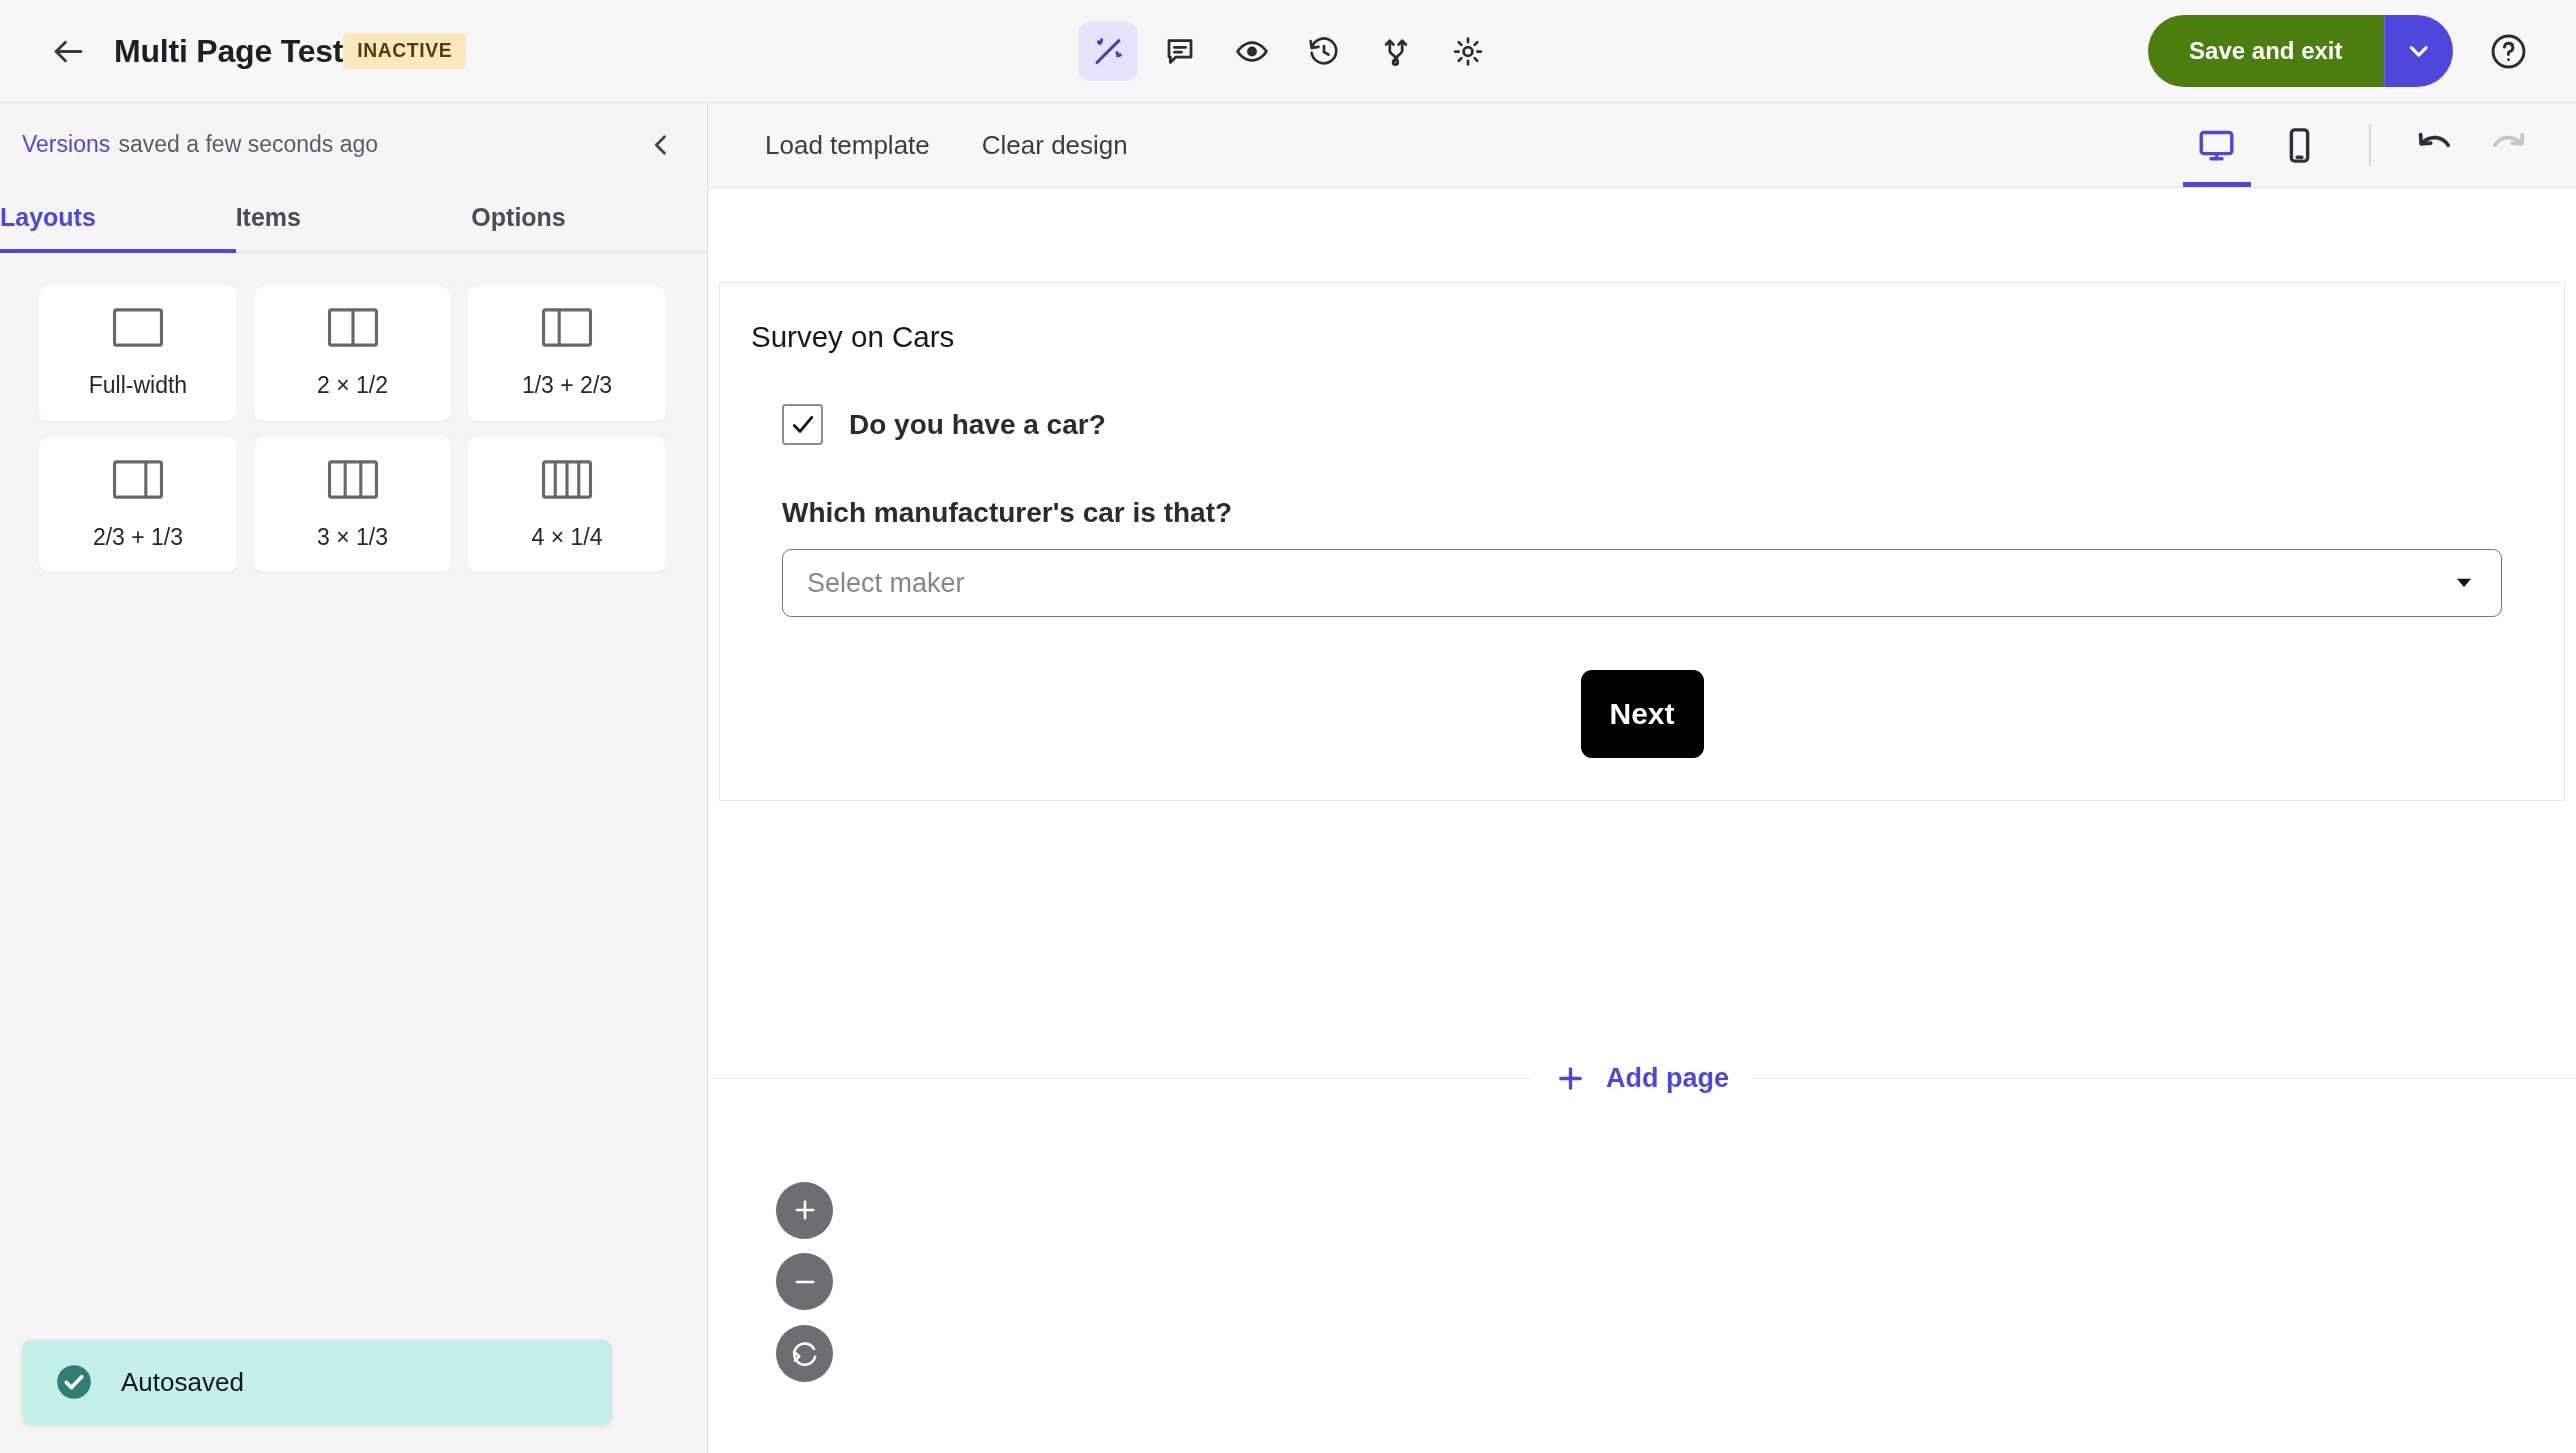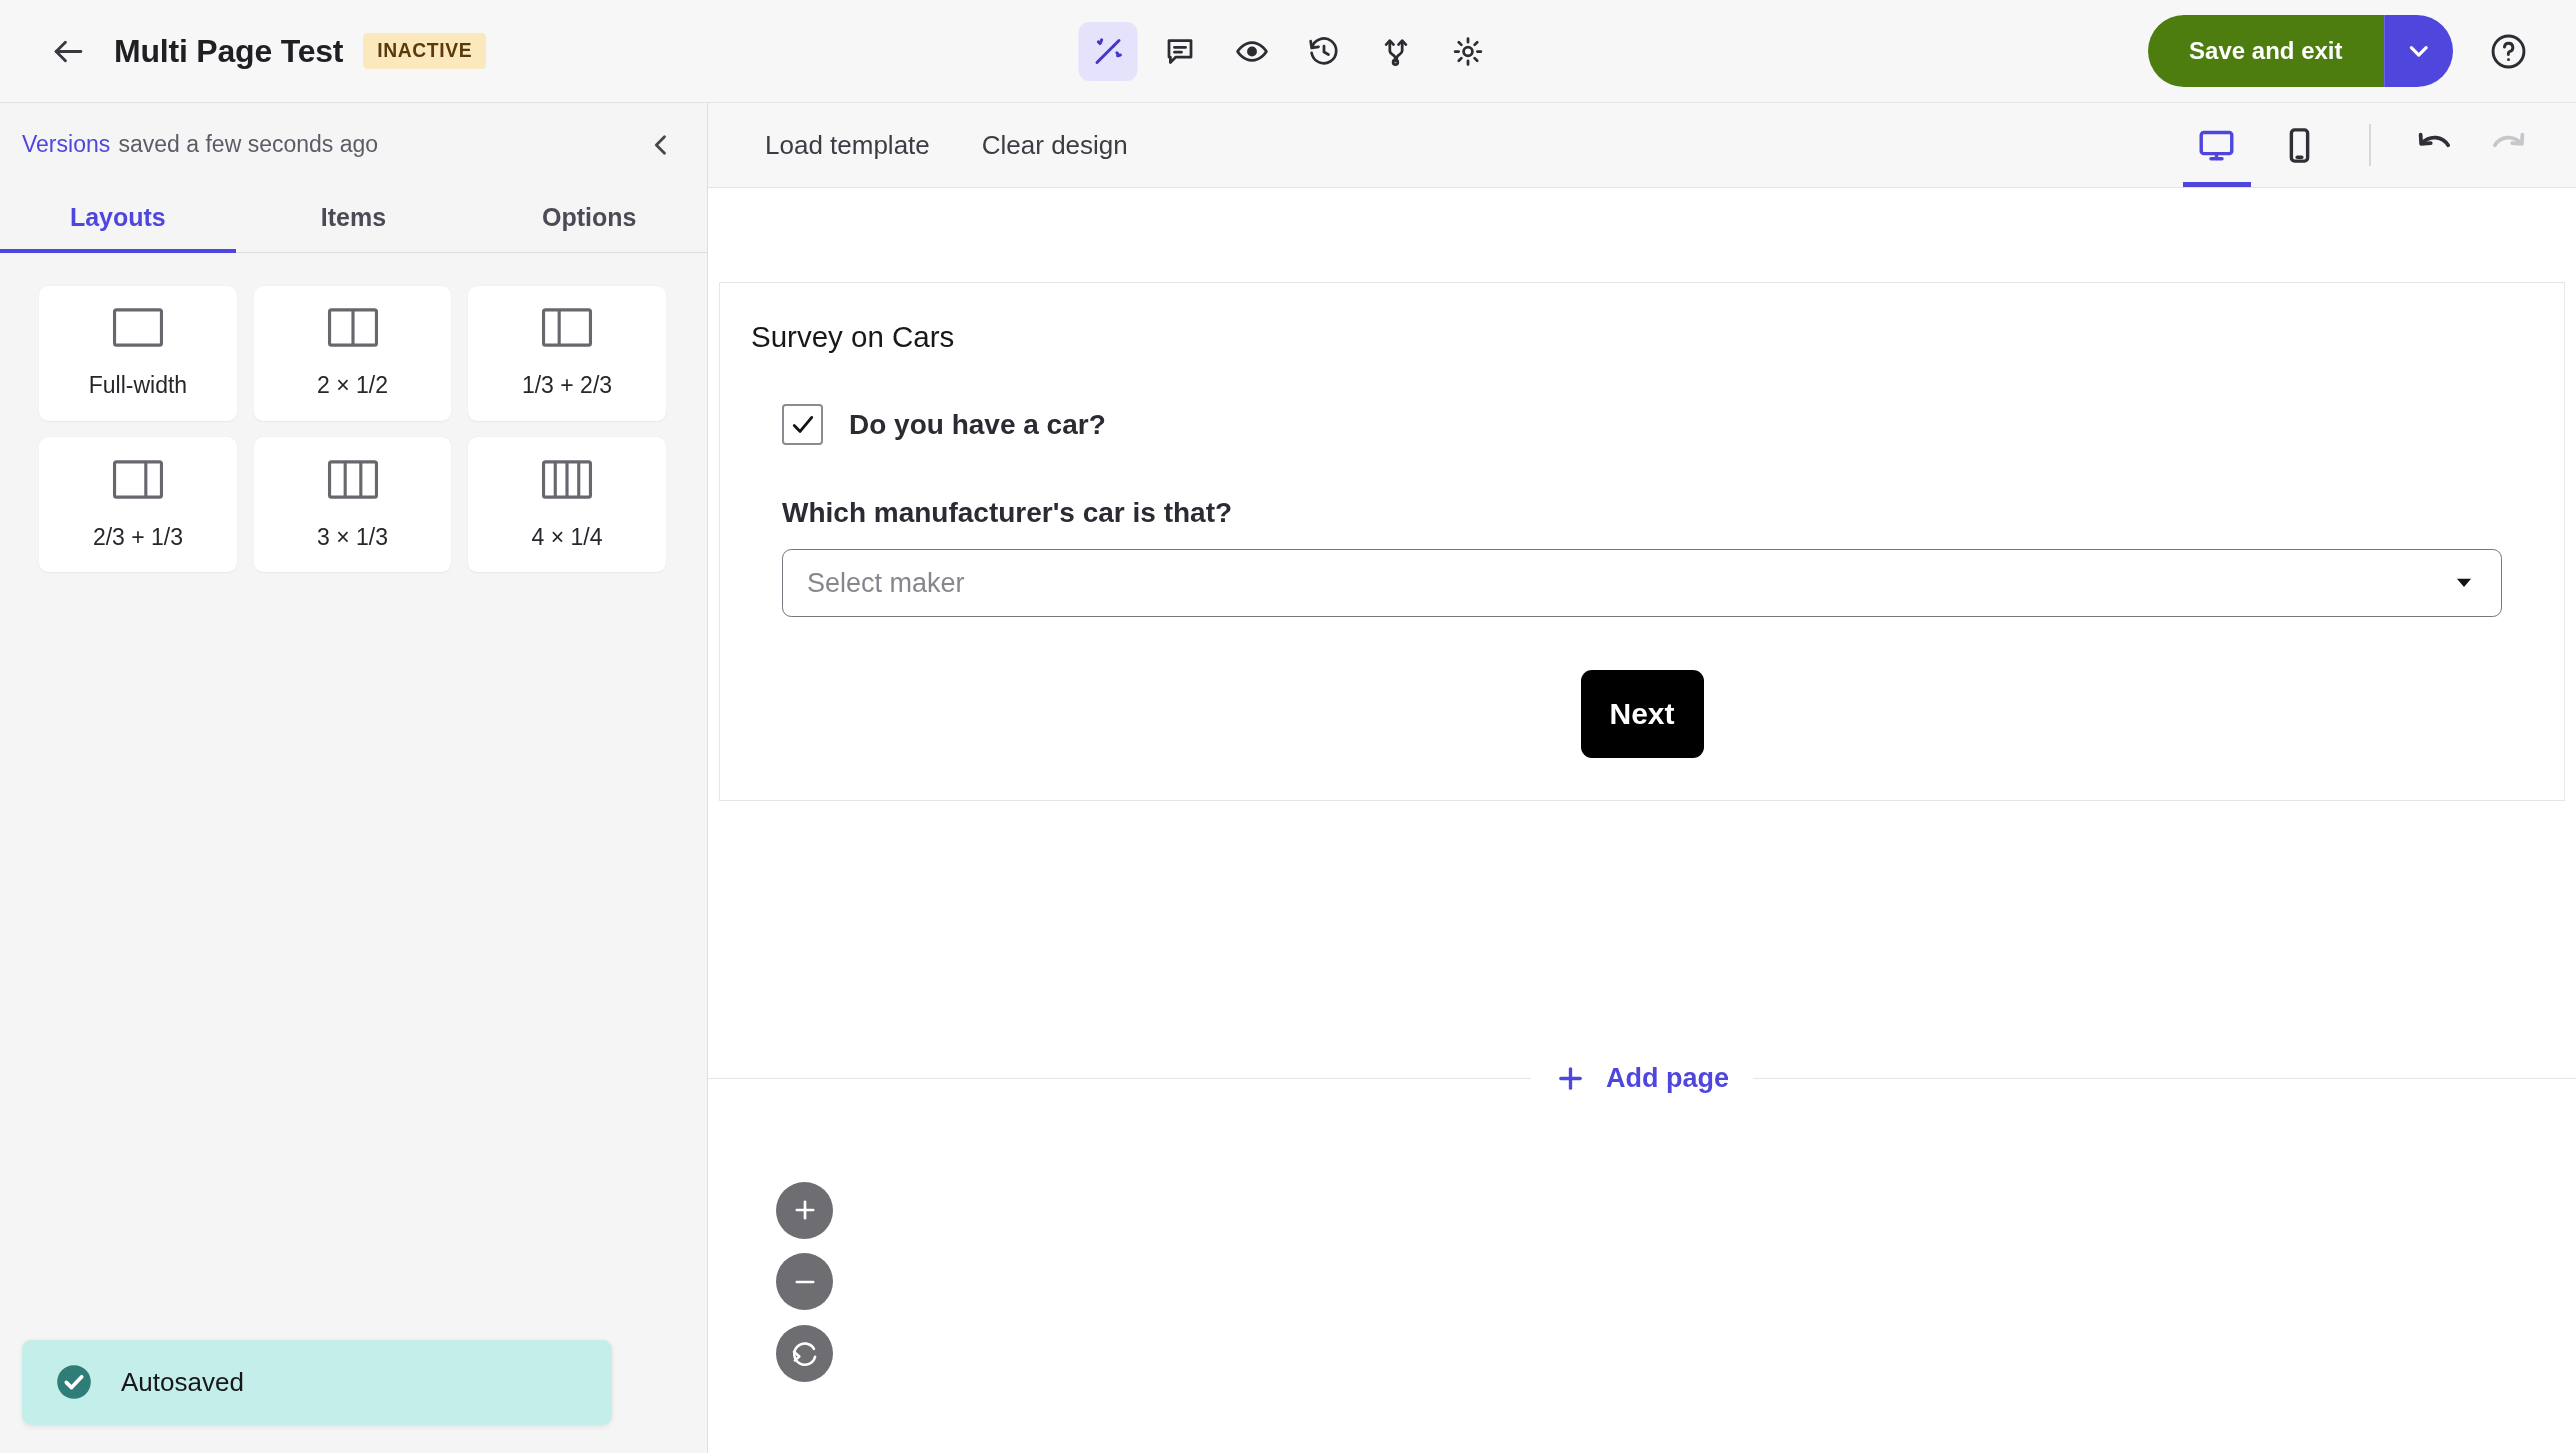--- a/index.html
+++ b/index.html
@@ -17,21 +17,21 @@
     background: #f7f7f8;
     border-bottom: 0.9px solid #e3e3e6;
     display: flex; align-items: center;
     position: relative;
   }
   .back-btn {
     width: 52px; height: 52px; margin-left: 42px;
     display: flex; align-items: center; justify-content: center;
     border-radius: 50%; cursor: pointer;
   }
-  .title-block { display: flex; align-items: center; margin-left: 20px; gap: 20px; }
+  .title-block { display: flex; align-items: center; margin-left: 20px; }
   .form-title { font-size: 32px; font-weight: bold; color: #1f1f24; letter-spacing: -0.2px; }
   .status-badge {
     background: #fbe8bd; color: #5a3a0c;
     font-size: 19.3px; font-weight: bold; letter-spacing: 0.6px;
     padding: 6.4px 14px 7.4px; border-radius: 4.6px; text-align: center;
   }
   .center-tools {
     position: absolute; left: 50%; transform: translateX(-50%);
     display: flex; align-items: center; gap: 13px;
   }
@@ -75,21 +75,21 @@
     padding: 0 24px 0 22px;
   }
   .versions-link { color: #4f46dd; font-size: 23px; cursor: pointer; }
   .versions-text { color: #5c5c66; font-size: 23px; margin-left: 8.3px; }
   .collapse-btn {
     margin-left: auto; width: 44px; height: 44px;
     display: flex; align-items: center; justify-content: center; cursor: pointer;
   }
   .tabs { display: flex; border-bottom: 1.8px solid #dededf; }
   .tab {
-    flex: 1; text-align: center; padding: 16.6px 0 20px;
+    flex: 1; padding: 16.6px 0 20px;
     font-size: 25px; font-weight: bold; color: #4b4b55;
     cursor: pointer; position: relative;
   }
   .tab.active { color: #4f46dd; }
   .tab.active::after {
     content: ""; position: absolute; left: 0; right: 0; bottom: -1.8px;
     height: 4.6px; background: #4f46dd;
   }
   .layout-grid {
     display: grid; grid-template-columns: repeat(3, 1fr);

